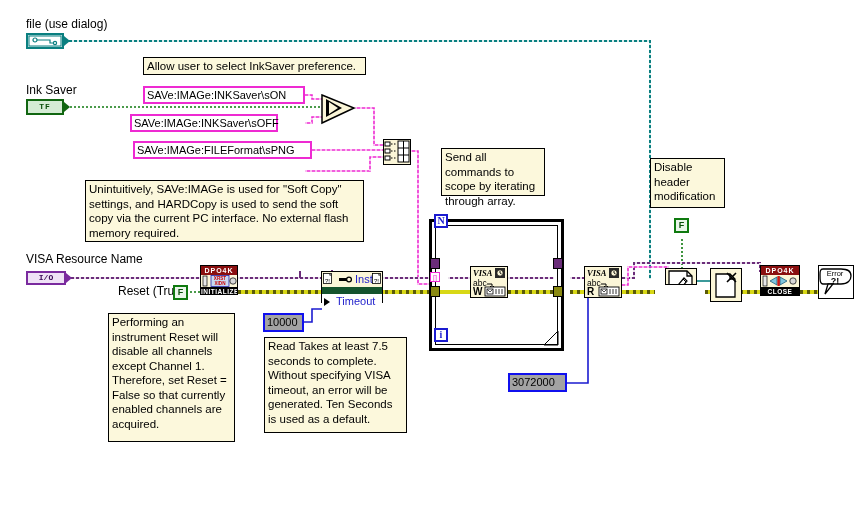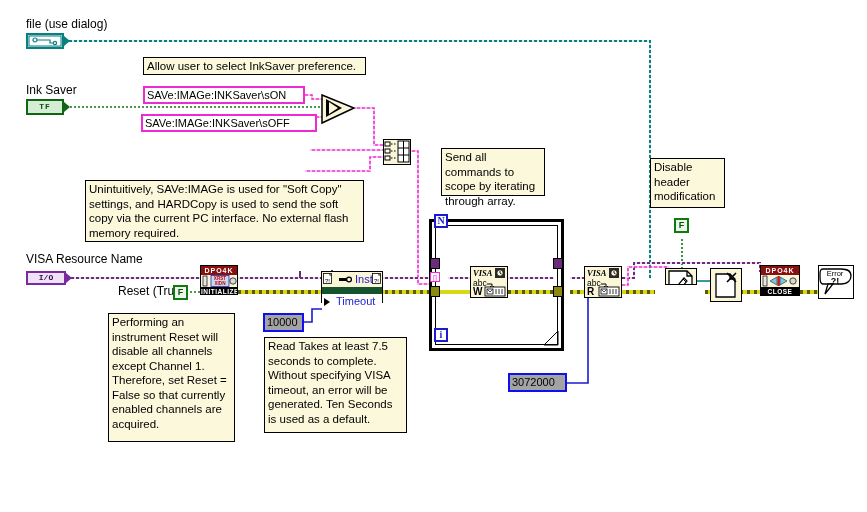--- a/index.html
+++ b/index.html
@@ -255,21 +255,22 @@
   <div class="term-arrow green" style="left:64px;top:102px;"></div>
 
   <div class="abs term-label" style="left:26px;top:253px;">VISA Resource Name</div>
   <div class="term term-io" style="left:26px;top:271px;">I/O</div>
   <div class="term-arrow purple" style="left:66px;top:273px;"></div>
 
   <div class="abs term-label" style="left:118px;top:285px;">Reset (True)</div>
   <div class="const-bool" style="left:173px;top:285px;">F</div>
 
   <div class="const-str" style="left:143px;top:86px;width:162px;">SAVe:IMAGe:INKSaver\sON</div>
-  <div class="const-str" style="left:141px;top:114px;width:176px;">SAVe:IMAGe:INKSaver\sOFF</div>
+  <div class="const-str" style="left:130px;top:114px;width:148px;">SAVe:IMAGe:INKSaver\sOFF</div>
+  <div class="const-str" style="left:133px;top:141px;width:179px;">SAVe:IMAGe:FILEFormat\sPNG</div>
 
   <div class="const-num" style="left:263px;top:313px;width:41px;">10000</div>
   <div class="const-num" style="left:508px;top:373px;width:59px;">3072000</div>
 
   <div class="const-bool" style="left:674px;top:218px;">F</div>
 
   <div class="comment" style="left:143px;top:57px;width:223px;height:18px;">Allow user to select InkSaver preference.</div>
 
   <div class="comment" style="left:85px;top:180px;width:279px;height:62px;">Unintuitively, SAVe:IMAGe is used for "Soft Copy" settings, and HARDCopy is used to send the soft copy via the current PC interface. No external flash memory required.</div>
 

